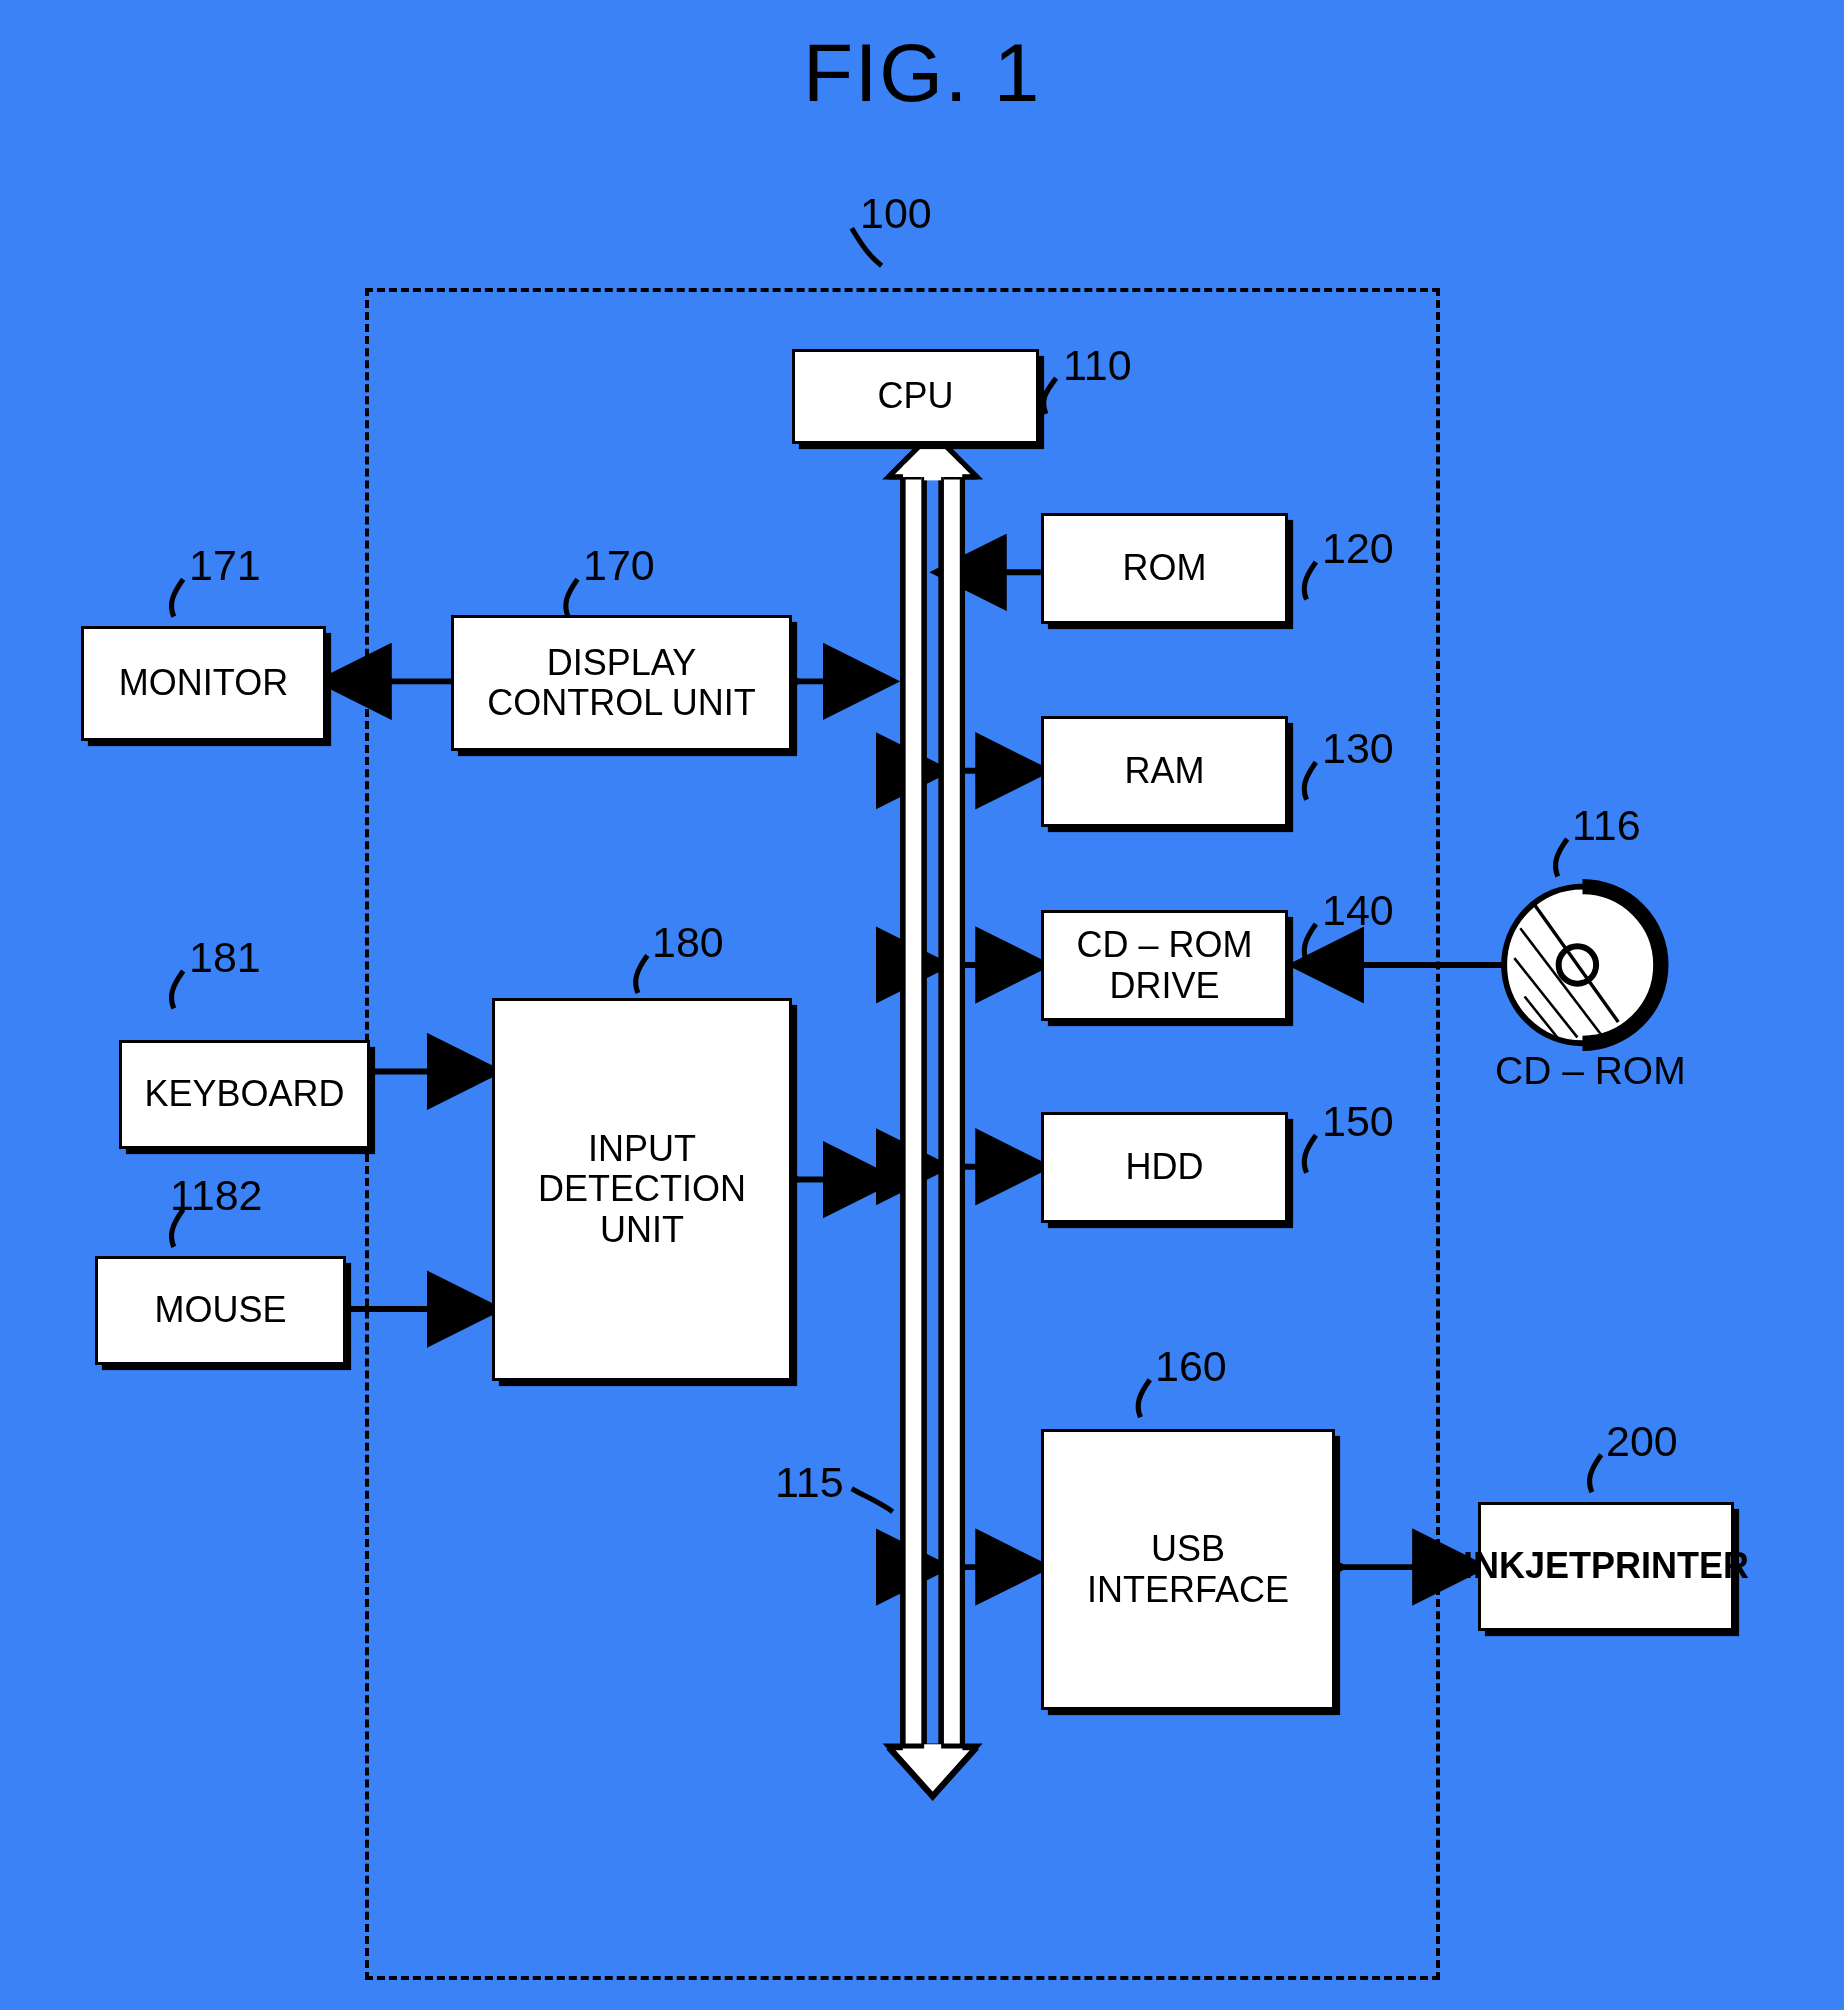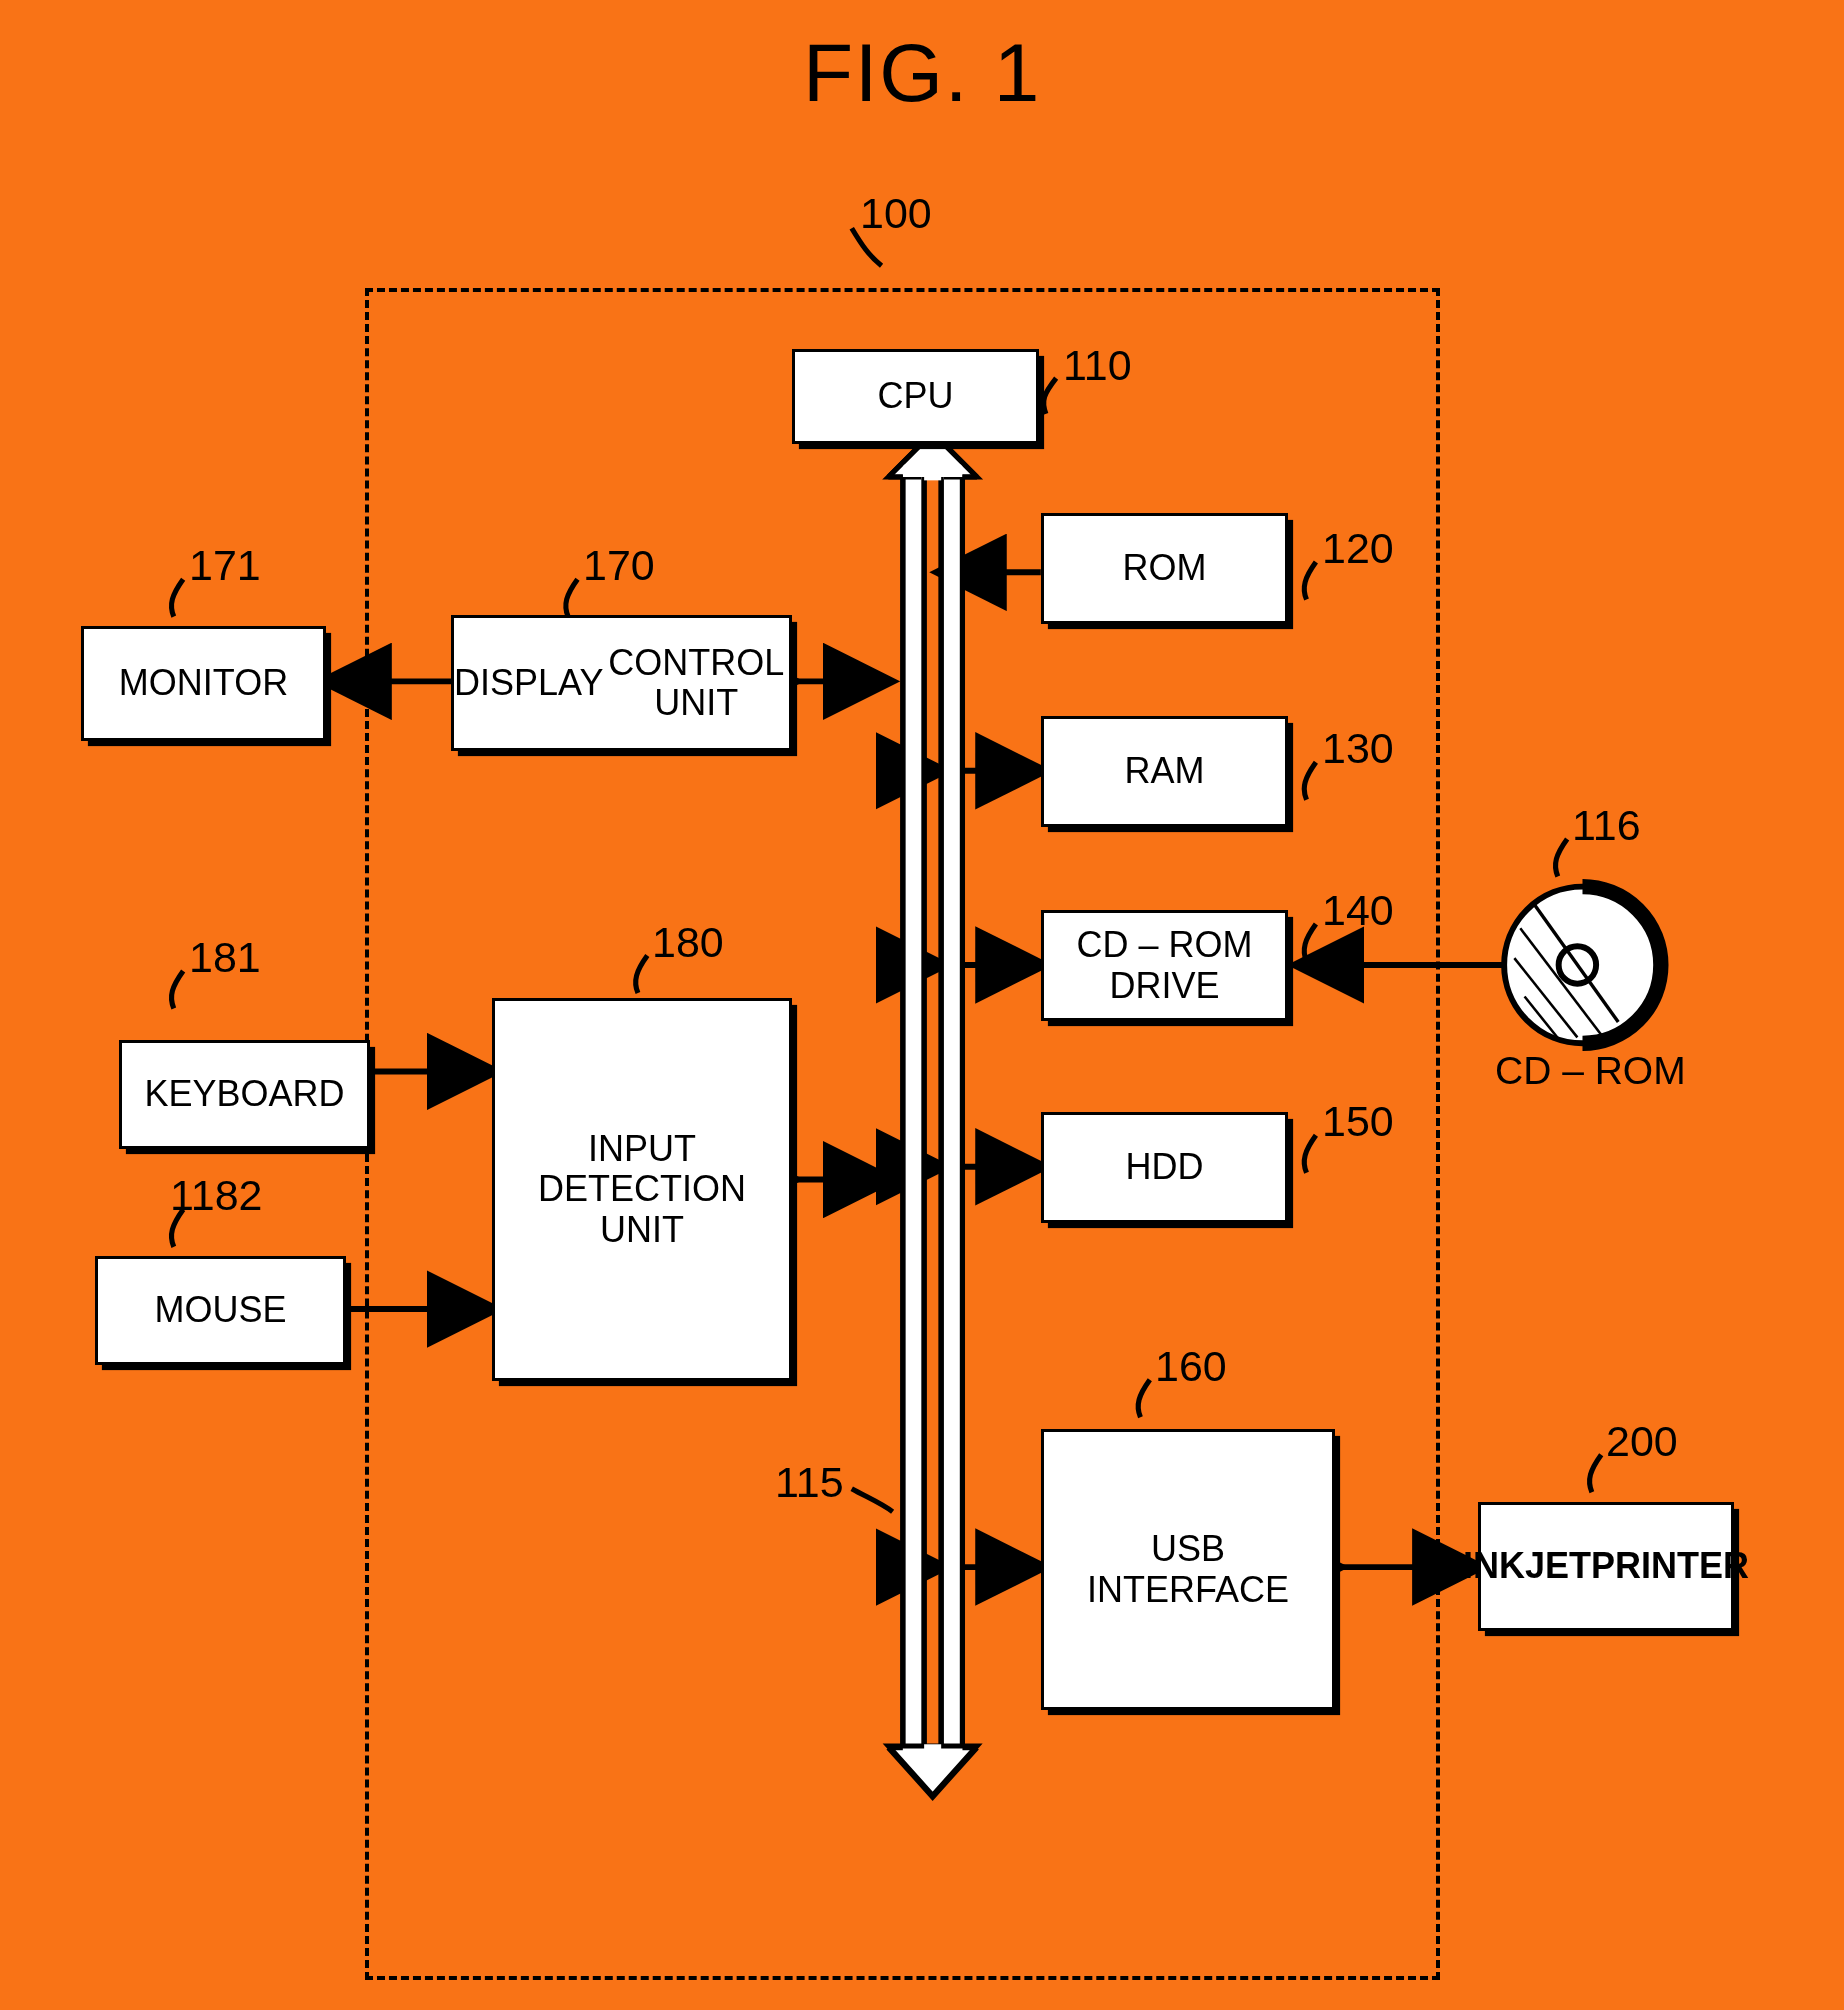--- a/index.html
+++ b/index.html
@@ -8,21 +8,21 @@
     background: #ffffff;
   }
   body {
     font-family: "Liberation Sans", sans-serif;
     color: #000000;
   }
   #page {
     position: relative;
     width: 1844px;
     height: 2010px;
-    background: #f97316;
+    background: #3b82f6;
     overflow: hidden;
   }
   .fig-title {
     position: absolute;
     left: 0;
     top: 25.6px;
     width: 1844px;
     text-align: center;
     font-size: 82px;
     letter-spacing: 1.7px;
@@ -210,21 +210,21 @@
 
   <div class="box" style="left:1041px; top:1112px; width:247px; height:111px;">
     <span>HDD</span>
   </div>
 
   <div class="box" style="left:1041px; top:1429px; width:294px; height:281px; flex-direction:column;">
     <span>USB</span>
     <span>INTERFACE</span>
   </div>
 
-  <div class="box" style="left:451px; top:615px; width:341px; height:136px; flex-direction:row;">
+  <div class="box" style="left:451px; top:615px; width:341px; height:136px; flex-direction:column;">
     <span>DISPLAY</span>
     <span>CONTROL UNIT</span>
   </div>
 
   <div class="box" style="left:81px; top:626px; width:245px; height:115px;">
     <span>MONITOR</span>
   </div>
 
   <div class="box" style="left:492px; top:998px; width:300px; height:383px; flex-direction:column;">
     <span>INPUT</span>

